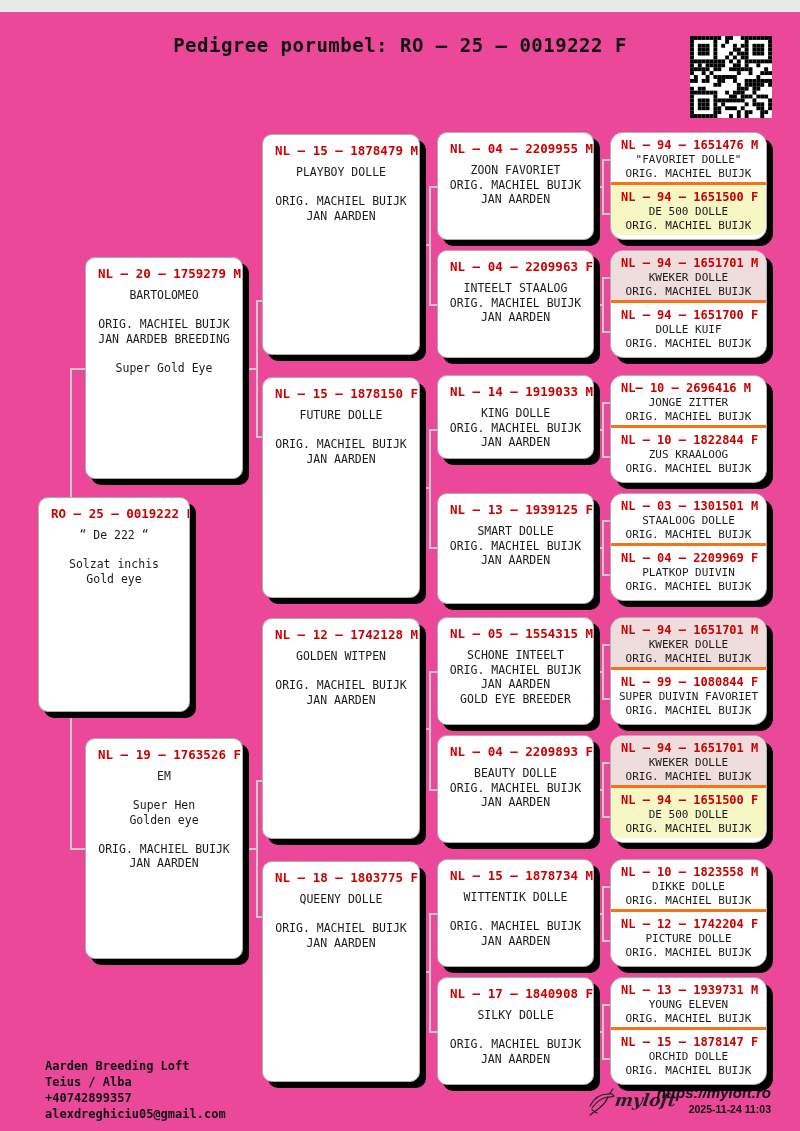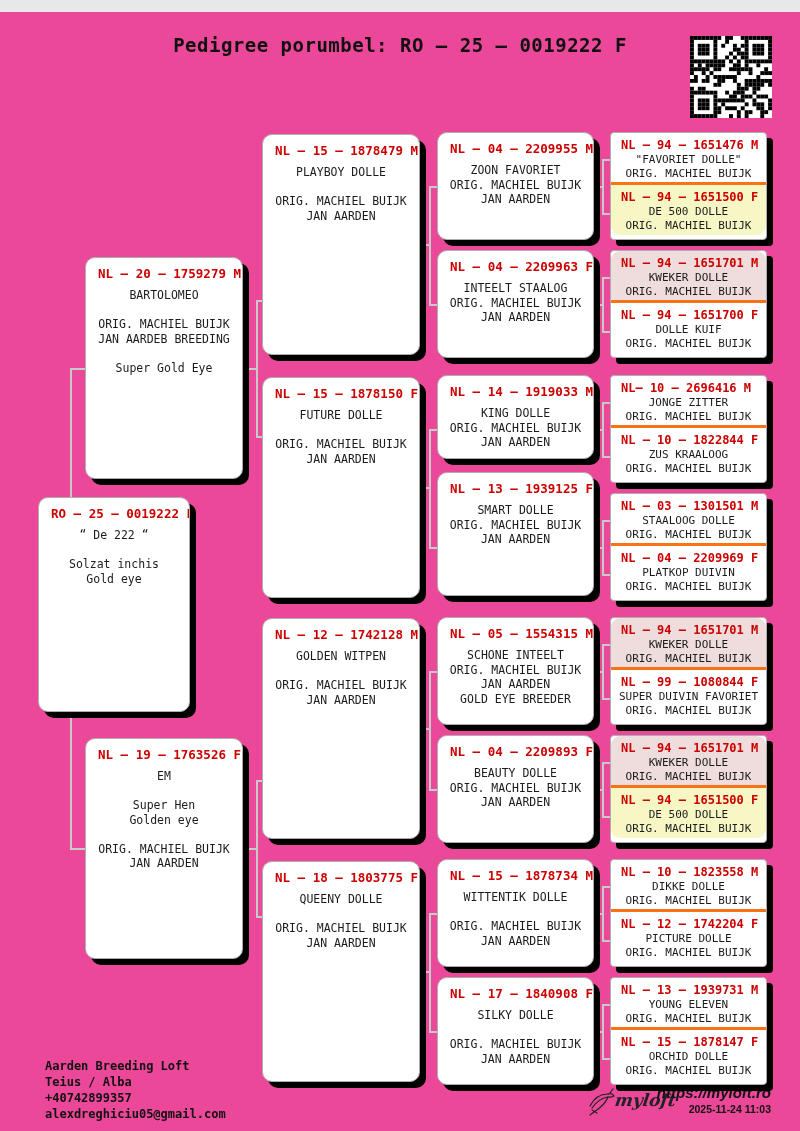--- a/index.html
+++ b/index.html
@@ -12,21 +12,21 @@
   .qr{position:absolute;left:690px;top:24px;width:82px;height:82px;}
 
   
   .pbox{position:absolute;background:#fff;border:1px solid #aeaeae;border-radius:10px;
         box-shadow:6px 6px 0 #000;z-index:2;box-sizing:border-box;overflow:hidden;}
   .ring{font-weight:bold;font-size:12.5px;padding:8px 0 0 12px;white-space:pre;letter-spacing:0;}
   .plines{margin-top:7px;text-align:center;font-size:11.5px;line-height:14.5px;color:#1b1b1b;}
   .plines div{white-space:pre;}
 
   
-  .pairbox{position:absolute;background:#fff;border:1px solid #aeaeae;border-radius:4px;
+  .pairbox{position:absolute;background:#fff;border:1px solid #aeaeae;border-radius:13px;
            box-shadow:6px 6px 0 #000;z-index:2;box-sizing:border-box;overflow:hidden;}
   .half{position:absolute;left:0;width:100%;height:50%;box-sizing:border-box;background:#fff;}
   .half.top{top:0;border-radius:9px 9px 0 0;}
   .half.bottom{bottom:4px;border-radius:0 0 9px 9px;border-top:3px solid #f97316;}
   .half .ring{padding:5px 0 0 10px;font-size:12px;}
   .half .plines{margin-top:1px;font-size:11px;line-height:14px;}
 
   
   .cl{position:absolute;background:#c9c9c9;z-index:1;}
 
@@ -442,21 +442,21 @@
       </div>
     </div>
   <div class="pbox" style="left:437px;top:363px;width:157px;height:84px">
       <div class="ring" style="color: rgb(204, 0, 0);">NL – 14 – 1919033 M</div>
       <div class="plines">
         <div>KING DOLLE</div>
         <div>ORIG. MACHIEL BUIJK</div>
         <div>JAN AARDEN</div>
       </div>
     </div>
-  <div class="pbox" style="left:437px;top:460px;width:157px;height:124px">
+  <div class="pbox" style="left:437px;top:481px;width:157px;height:111px">
       <div class="ring" style="color: rgb(204, 0, 0);">NL – 13 – 1939125 F</div>
       <div class="plines">
         <div>SMART DOLLE</div>
         <div>ORIG. MACHIEL BUIJK</div>
         <div>JAN AARDEN</div>
       </div>
     </div>
   <div class="pbox" style="left:437px;top:605px;width:157px;height:108px">
       <div class="ring" style="color: rgb(204, 0, 0);">NL – 05 – 1554315 M</div>
       <div class="plines">

